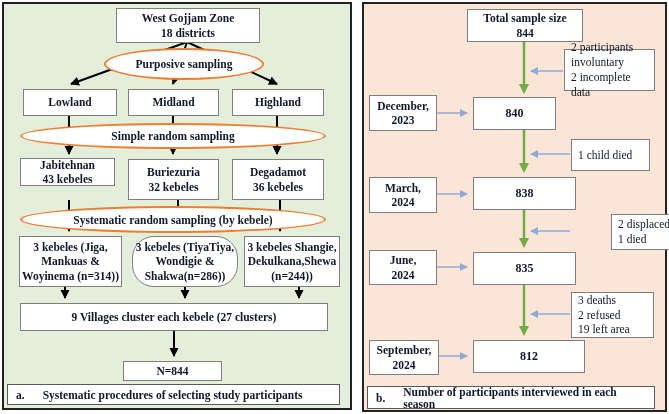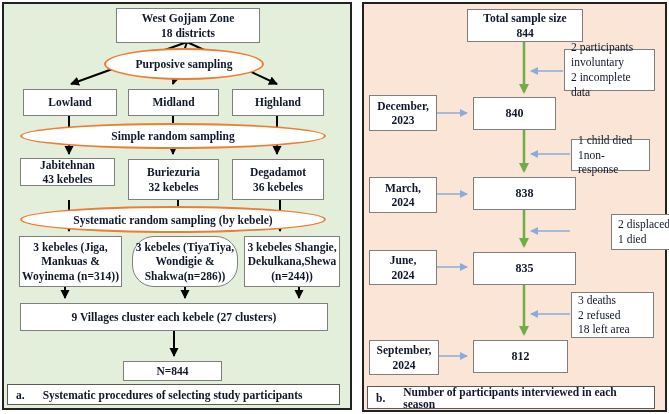--- a/index.html
+++ b/index.html
@@ -161,21 +161,20 @@
     </div>
 
     <div class="box" style="left:5px; top:91px; width:68px; height:36px;">
       <span class="line-el">December,</span>
       <span class="line-el">2023</span>
     </div>
     <div class="box" style="left:109px; top:93px; width:83px; height:33px; font-size:12px;">840</div>
 
     <div class="note" style="left:207px; top:135px; width:79px; height:32px;">
       <span class="line-el">1 child died</span>
-      <span class="line-el">1non-response</span>
     </div>
 
     <div class="box" style="left:5px; top:173px; width:68px; height:36px;">
       <span class="line-el">March,</span>
       <span class="line-el">2024</span>
     </div>
     <div class="box" style="left:109px; top:173px; width:103px; height:33px; font-size:12px;">838</div>
 
     <div class="note" style="left:207px; top:210px; width:80px; height:36px;margin-left:40px;">
       <span class="line-el">2 displaced</span>
@@ -184,28 +183,28 @@
 
     <div class="box" style="left:5px; top:246px; width:68px; height:35px;">
       <span class="line-el">June,</span>
       <span class="line-el">2024</span>
     </div>
     <div class="box" style="left:109px; top:248px; width:103px; height:33px; font-size:12px;">835</div>
 
     <div class="note" style="left:207px; top:288px; width:83px; height:46px;">
       <span class="line-el">3 deaths</span>
       <span class="line-el">2 refused</span>
-      <span class="line-el">18 left area</span>
+      <span class="line-el">19 left area</span>
     </div>
 
     <div class="box" style="left:5px; top:336px; width:70px; height:35px;">
       <span class="line-el">September,</span>
       <span class="line-el">2024</span>
     </div>
-    <div class="box" style="left:109px; top:336px; width:95px; height:33px; font-size:12px;">812</div>
+    <div class="box" style="left:109px; top:336px; width:112px; height:33px; font-size:12px;">812</div>
 
     <div class="caption" style="left:3px; top:382px; width:288px; height:23px;">
       <span>b.</span>
       <span class="cap-text">Number of participants interviewed in each season</span>
     </div>
   </div>
 
 </div>
 
 </body></html>

